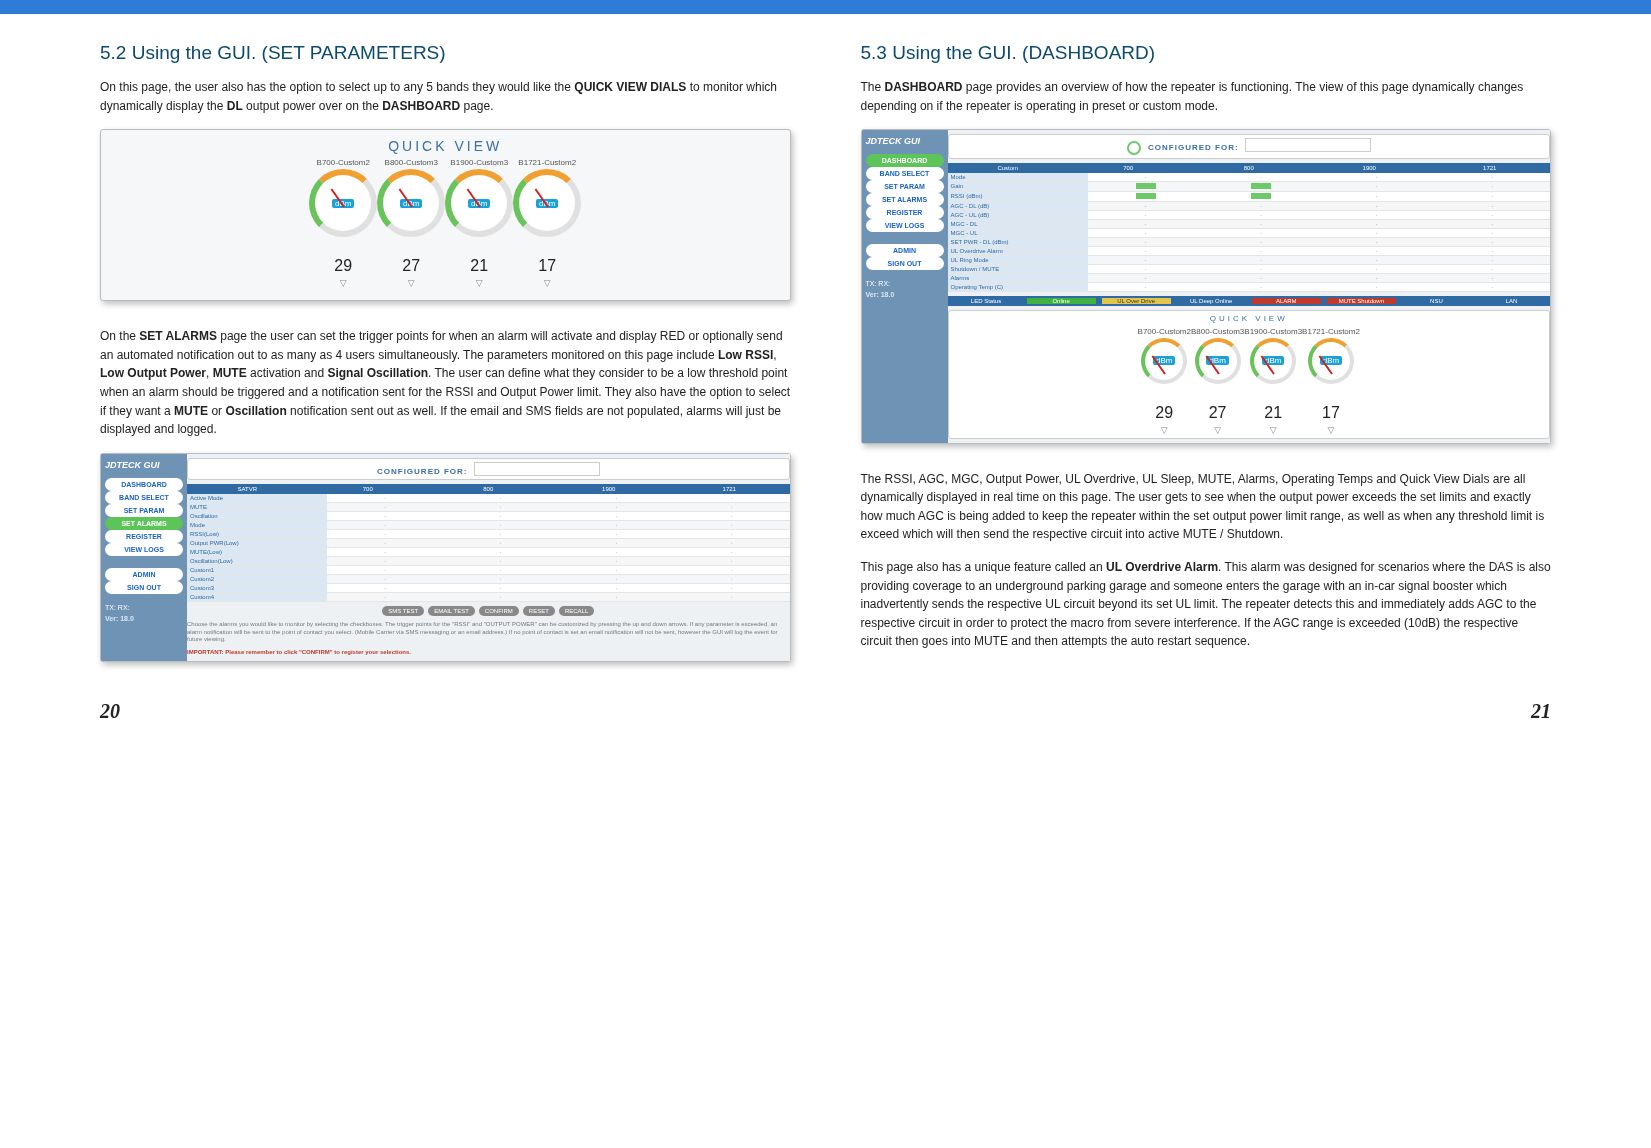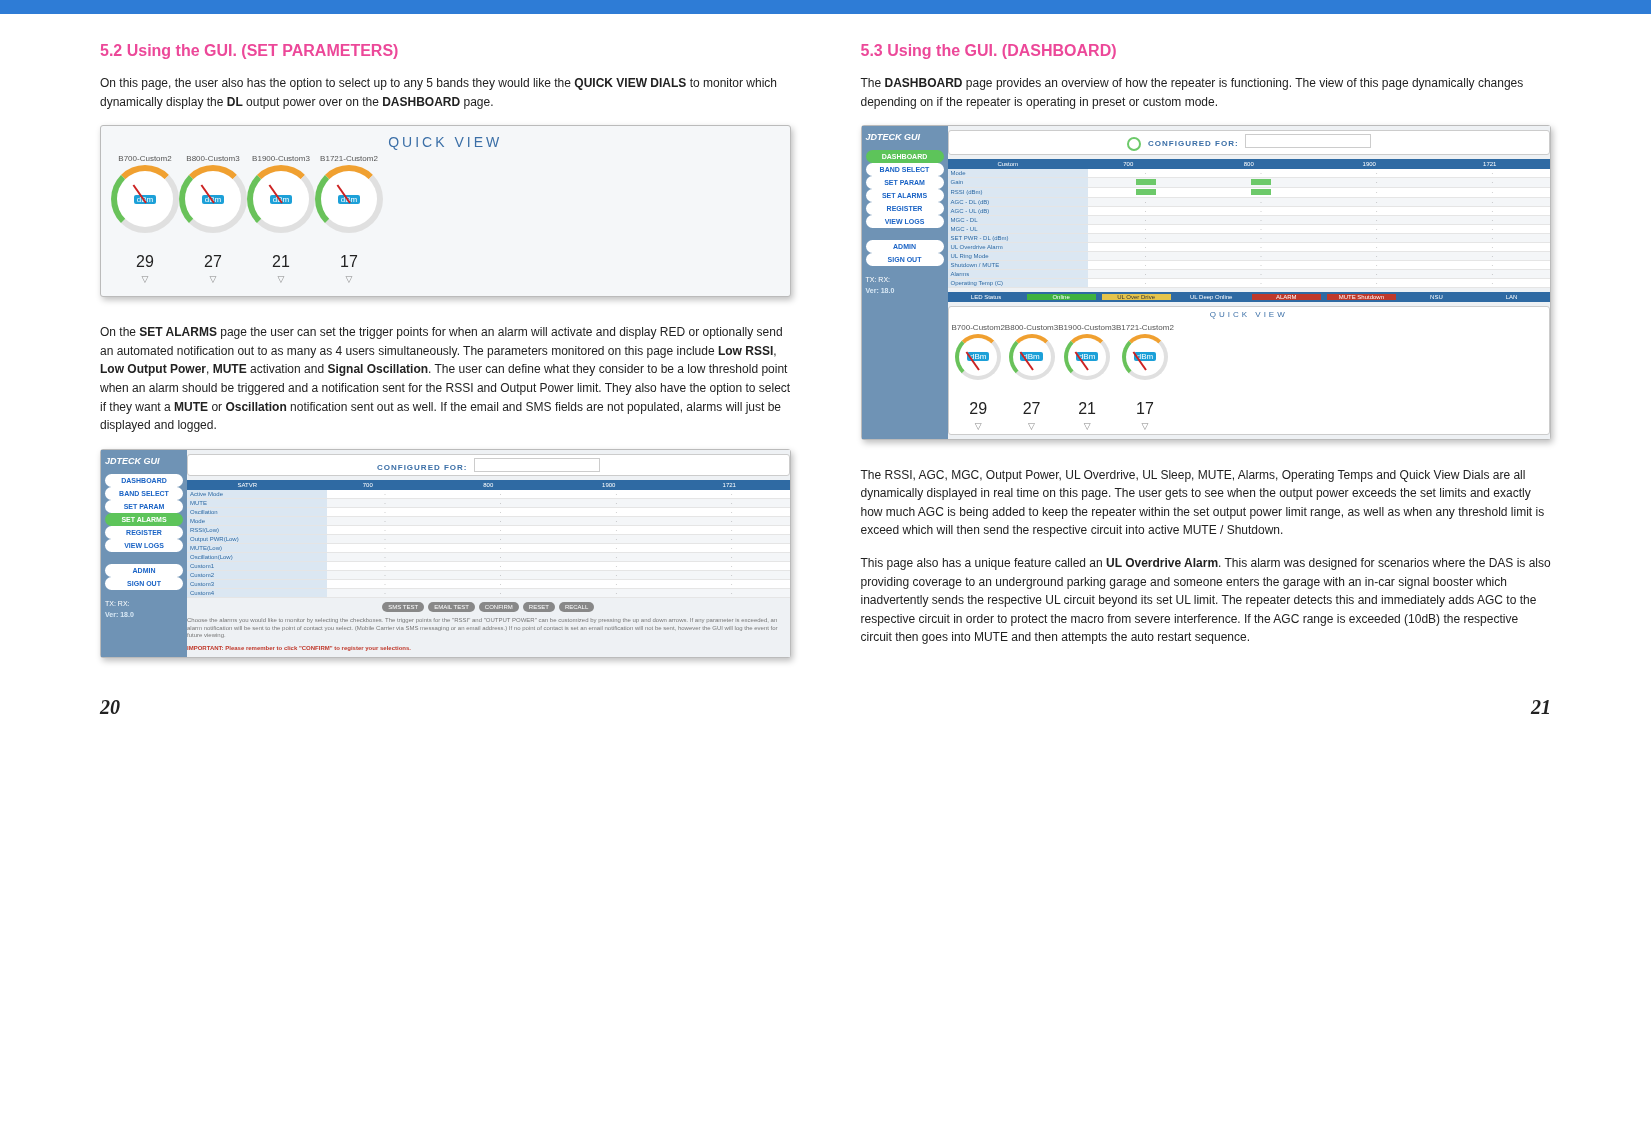--- a/index.html
+++ b/index.html
@@ -1,26 +1,26 @@
 <!DOCTYPE html>
 <html><head>
 <meta charset="utf-8">
 <style>
   body{margin:0;font-family:Arial,Helvetica,sans-serif;background:#fff;color:#222}
   .blue-bar{height:14px;background:#2e7cd6}
   .pages{display:flex;gap:70px;padding:28px 100px 12px 100px}
   .page{flex:1;min-width:0}
-  h3{color:#ec4899;margin:0 0 14px 0;font-size:16px;font-weight:bold}
+  h3{color:#0c4a6e;margin:0 0 14px 0;font-size:19px;font-weight:normal}
   p{font-size:12px;line-height:1.55;margin:0 0 14px 0}
   b{font-weight:bold}
   .thumb{border:1px solid #bbb;background:#f5f7f9;border-radius:3px;margin-bottom:26px;box-shadow:2px 3px 6px rgba(0,0,0,.25)}
   
   .qv{padding:8px 10px 12px}
   .qv-title{text-align:center;font-weight:normal;letter-spacing:3px;color:#3b6fa7;font-size:14px;margin-bottom:4px}
-  .qv-row{display:flex;justify-content:flex-start}
+  .qv-row{display:flex;justify-content:center}
   .dial{display:flex;flex-direction:column;align-items:center}
   .dial span.lbl{font-size:8px;color:#555;margin-bottom:2px}
   .gauge{width:56px;height:56px;border:6px solid #ddd;border-top-color:#f0a030;border-left-color:#69c25a;border-bottom-color:#e0e0e0;border-right-color:#e0e0e0;border-radius:50%;display:flex;align-items:center;justify-content:center;position:relative;background:#fff}
   .gauge::after{content:"";position:absolute;width:2px;height:22px;background:#c22;top:10px;left:50%;transform-origin:bottom;transform:rotate(-35deg)}
   .unit{font-size:8px;background:#1ca0d8;color:#fff;padding:0 3px;border-radius:2px}
   .val{font-size:16px;margin-top:20px}
   .ant{font-size:9px;color:#888;margin-top:3px}
   
   .app{display:flex;font-size:7px}
   .side{width:78px;background:#6f93b5;padding:6px 4px;display:flex;flex-direction:column;gap:4px}

